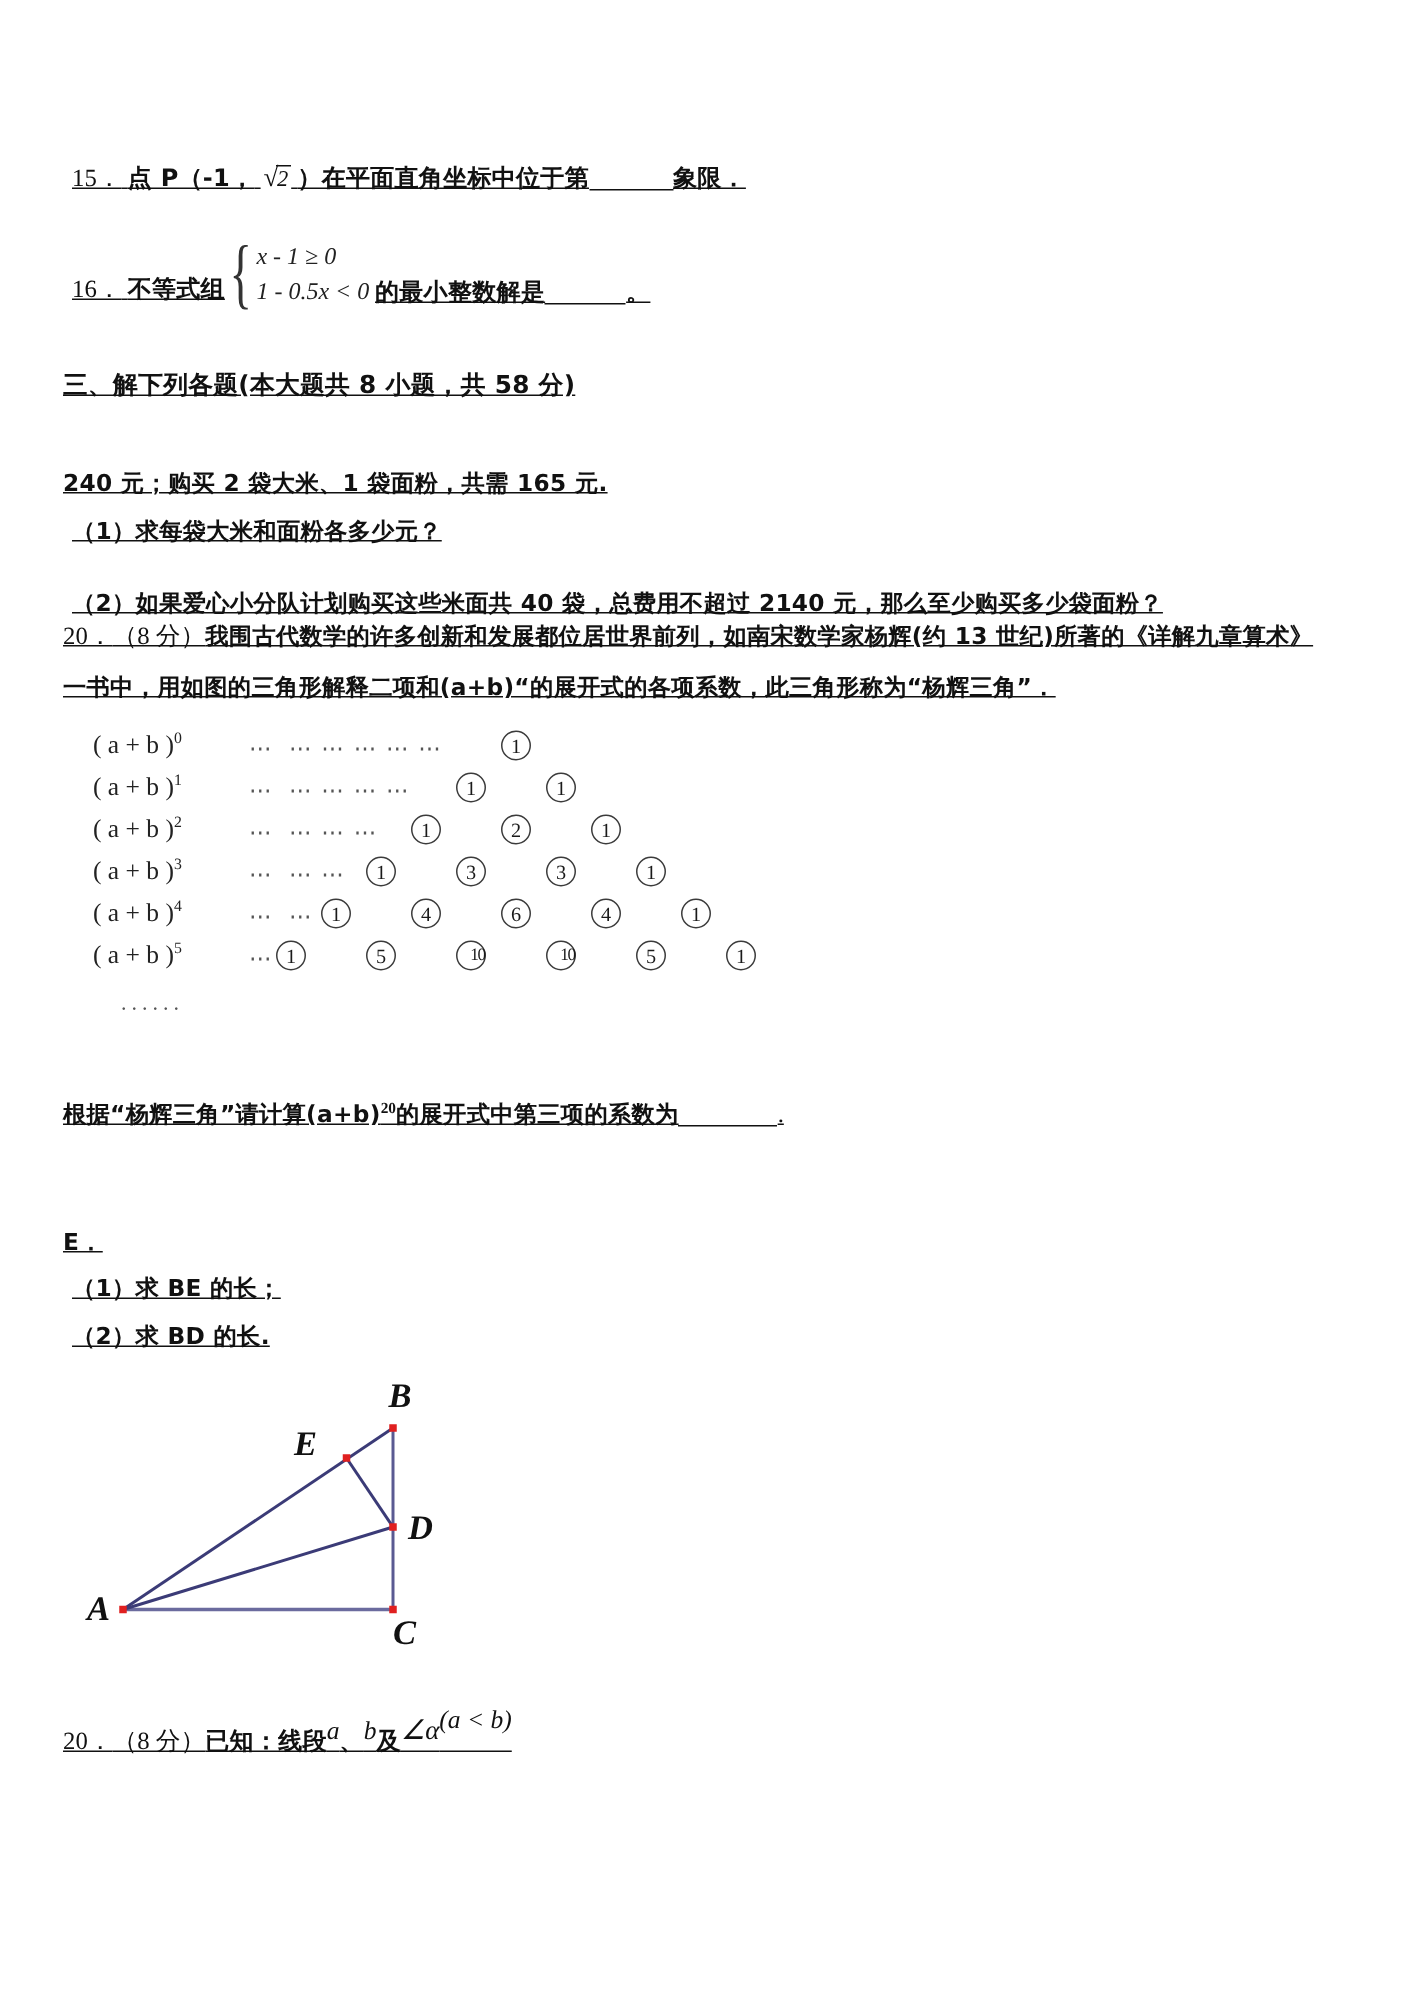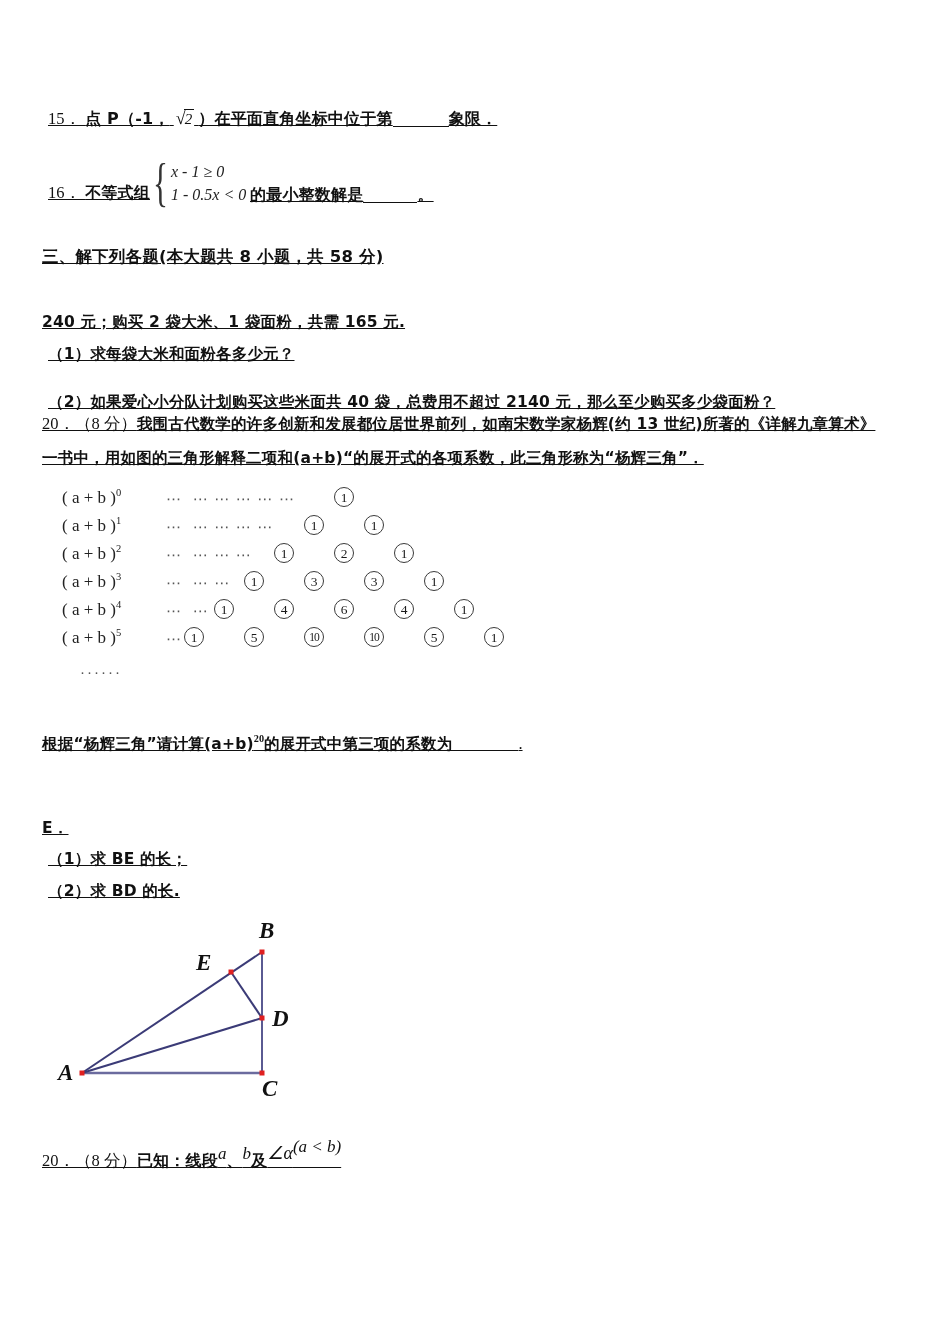--- a/index.html
+++ b/index.html
@@ -134,21 +134,21 @@
     height: 20px;
     border: 1.3px solid #3b3b3b;
     border-radius: 50%;
     text-align: center;
     font-size: 13.5px;
     line-height: 19px;
     color: #1a1a1a;
     font-family: "Liberation Serif", serif;
     box-sizing: border-box;
   }
-  .circ.wide { font-size: 11.5px; letter-spacing: -1px; }
+  .circ.wide { font-size: 11.5px; letter-spacing: -1px; text-align: right; }
   .ellipsis-row {
     position: absolute;
     font-size: 15px;
     letter-spacing: 2px;
     color: #555;
   }
 
   
   .geo {
     position: absolute;

